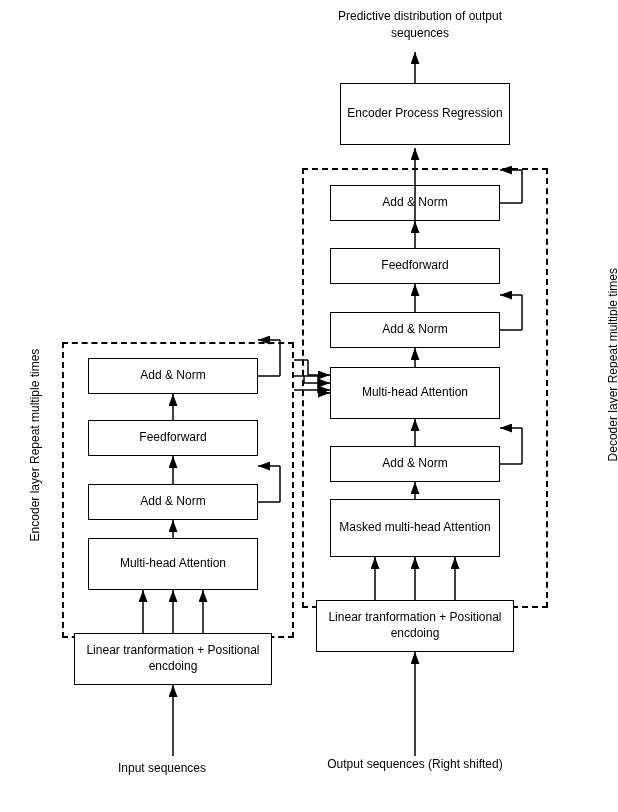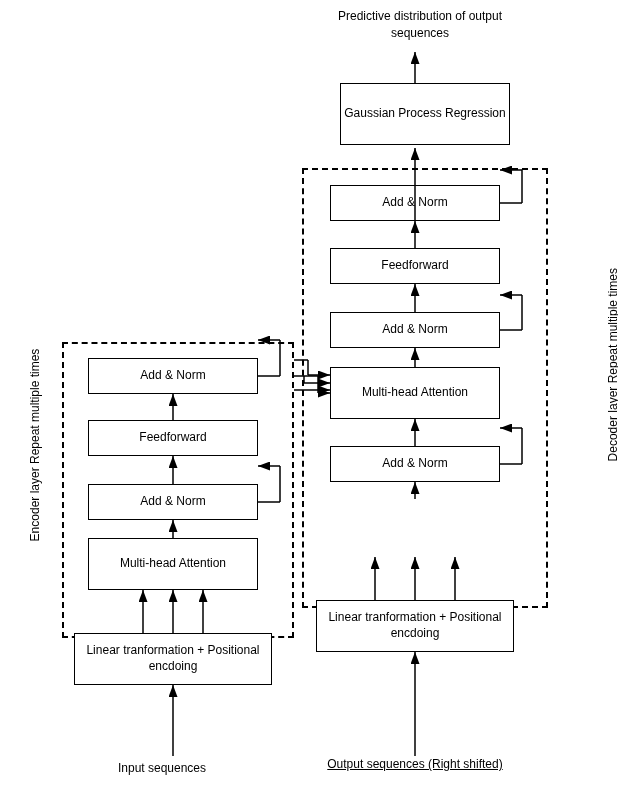--- a/index.html
+++ b/index.html
@@ -57,36 +57,39 @@
       pointer-events: none;
     }
   </style>
 </head>
 <body>
 
 <div class="diagram-container">
 
   <div class="label-text" style="top:8px; left:320px; width:200px; text-align:center;">Predictive distribution of output sequences</div>
 
-  <div class="box" style="top:83px; left:340px; width:170px; height:62px;">Gaussian Process
+  <div class="box" style="top:83px; left:340px; width:170px; height:62px;">Encoder Process
 Regression</div>
 
   <div class="dashed-rect" style="top:168px; left:302px; width:246px; height:440px;"></div>
 
   <div class="box" style="top:185px; left:330px; width:170px; height:36px;">Add &amp; Norm</div>
 
   <div class="box" style="top:248px; left:330px; width:170px; height:36px;">Feedforward</div>
 
   <div class="box" style="top:312px; left:330px; width:170px; height:36px;">Add &amp; Norm</div>
 
   <div class="box" style="top:367px; left:330px; width:170px; height:52px;">Multi-head
 Attention</div>
 
   <div class="box" style="top:446px; left:330px; width:170px; height:36px;">Add &amp; Norm</div>
 
+  <div class="box" style="top:499px; left:330px; width:170px; height:58px;">Masked
+multi-head
+Attention</div>
 
   <div class="box" style="top:600px; left:316px; width:198px; height:52px;">Linear tranformation +
 Positional encdoing</div>
 
   <div class="dashed-rect" style="top:342px; left:62px; width:232px; height:296px;"></div>
 
   <div class="box" style="top:358px; left:88px; width:170px; height:36px;">Add &amp; Norm</div>
 
   <div class="box" style="top:420px; left:88px; width:170px; height:36px;">Feedforward</div>
 
@@ -99,21 +102,21 @@
 Positional encdoing</div>
 
   <div class="rotated-label" style="top:468px; left:-30px; width:130px;">Encoder layer
 Repeat multiple times</div>
 
   <div class="rotated-label" style="top:388px; left:548px; width:130px;">Decoder layer
 Repeat multiple times</div>
 
   <div class="label-text" style="top:760px; left:62px; width:200px; ">Input sequences</div>
 
-  <div class="label-text" style="top:756px; left:316px; width:198px; text-align:center;text-decoration:underline;">Output sequences
+  <div class="label-text" style="top:756px; left:316px; width:198px; text-align:center;">Output sequences
 (Right shifted)</div>
 
   <svg class="arrows">
     <defs>
       <marker id="arrowhead" markerWidth="8" markerHeight="6" refX="8" refY="3" orient="auto">
         <polygon points="0 0, 8 3, 0 6" fill="#000"></polygon>
       </marker>
       <marker id="arrowhead-up" markerWidth="8" markerHeight="6" refX="8" refY="3" orient="auto">
         <polygon points="0 0, 8 3, 0 6" fill="#000"></polygon>
       </marker>

